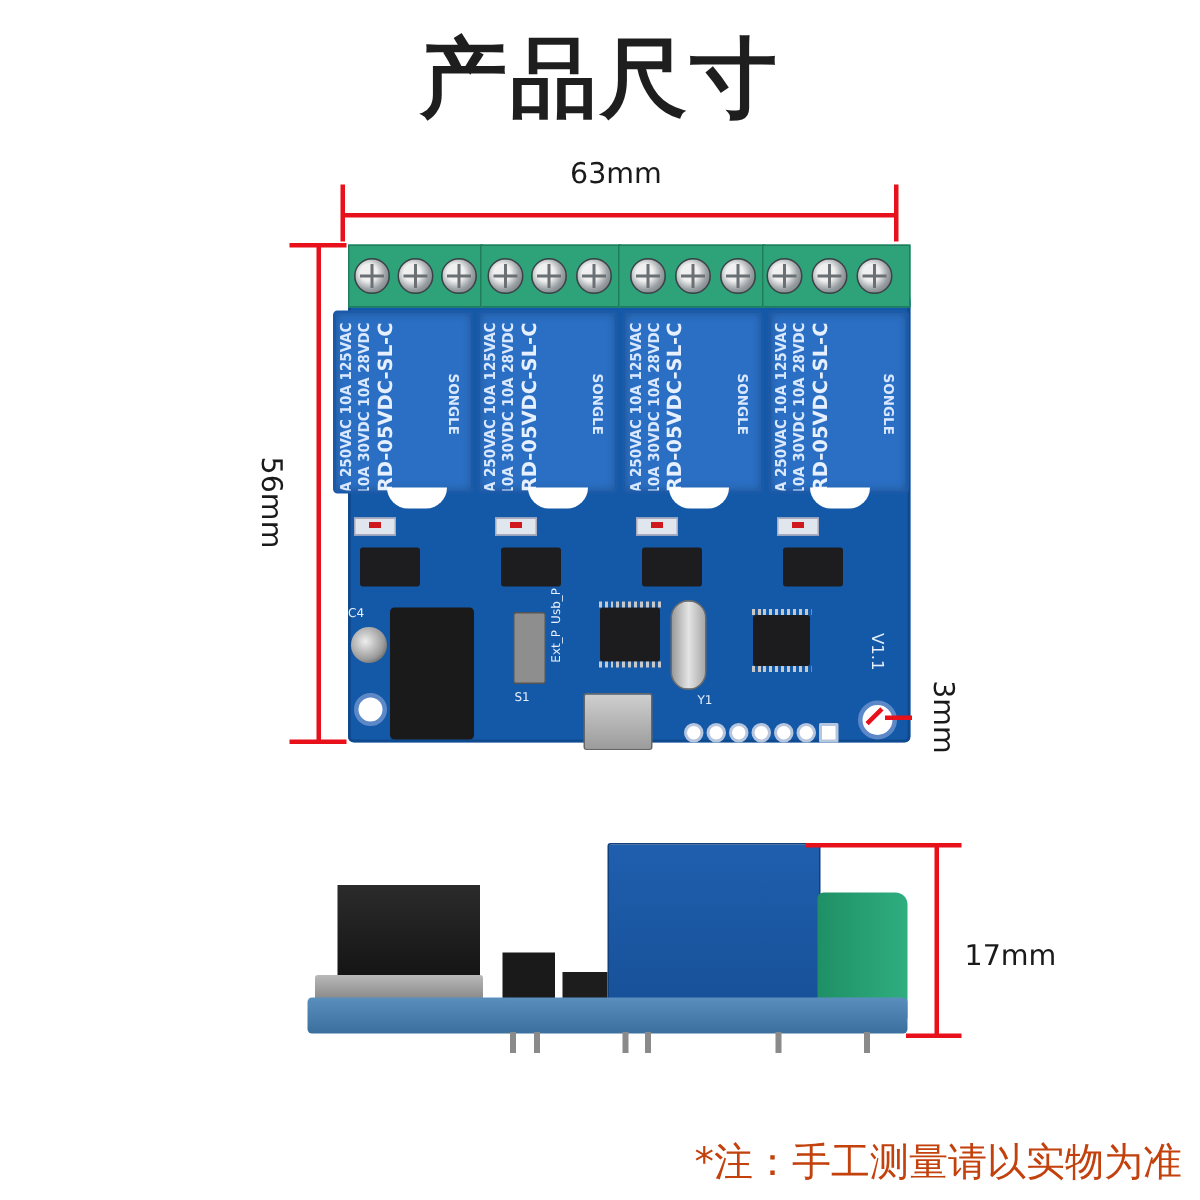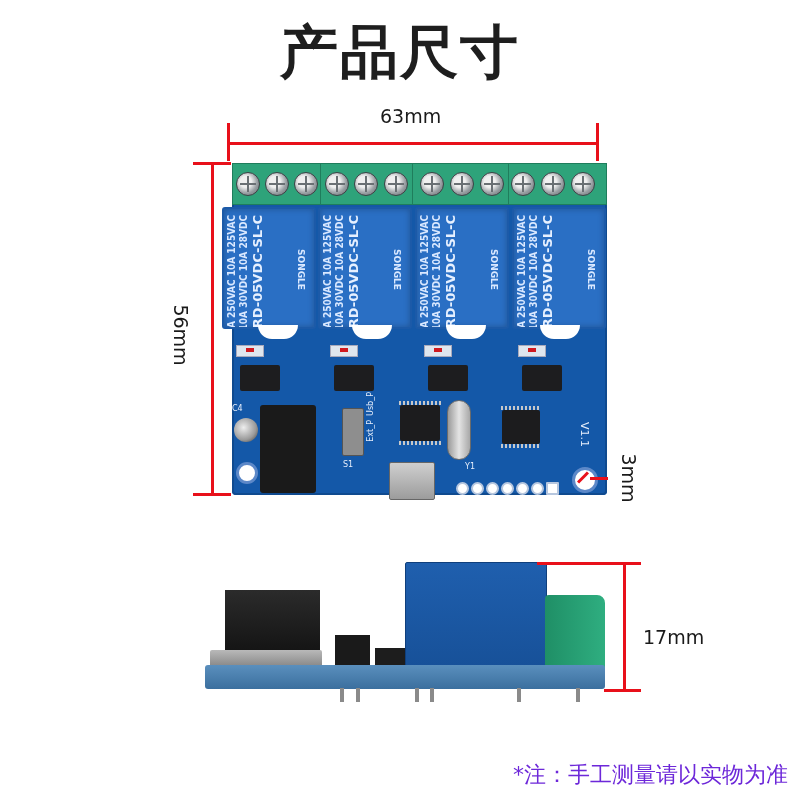--- a/index.html
+++ b/index.html
@@ -3,21 +3,21 @@
 <meta charset="utf-8">
 <style>
   html, body { margin:0; padding:0; background:#ffffff; }
   body { width:800px; height:800px; position:relative; overflow:hidden;
          font-family:"DejaVu Sans", "Liberation Sans", sans-serif; }
   .abs { position:absolute; }
   .title { left:0; width:800px; top:14px; text-align:center; font-size:58px; font-weight:bold;
            color:#1e1e1e; letter-spacing:2px; line-height:76px; }
   .dim-label { font-size:19px; color:#1a1a1a; line-height:22px; white-space:nowrap; }
   .red { background:#e8101a; }
-  .note { right:12px; top:760px; font-size:22px; color:#6d28d9; line-height:30px; }
+  .note { right:12px; top:760px; font-size:26px; color:#c2410c; line-height:30px; }
 
   
   .pcb { left:232px; top:196px; width:375px; height:299px; background:#1458a8;
          border-radius:4px; box-shadow: inset 0 0 0 2px #0f4a8f; }
   .tb-strip { top:163px; height:40px; background:#2ea37a; border:1px solid #1f7d5c; }
   .screw { width:22px; height:22px; border-radius:50%; top:172px;
            background: radial-gradient(circle at 40% 40%, #f0f0f0 0 30%, #9aa0a4 60%, #5f6569 100%);
            border:1px solid #3c4246; }
   .screw::before, .screw::after { content:""; position:absolute; background:#6a7074; }
   .screw::before { left:10px; top:3px; width:2px; height:16px; }

